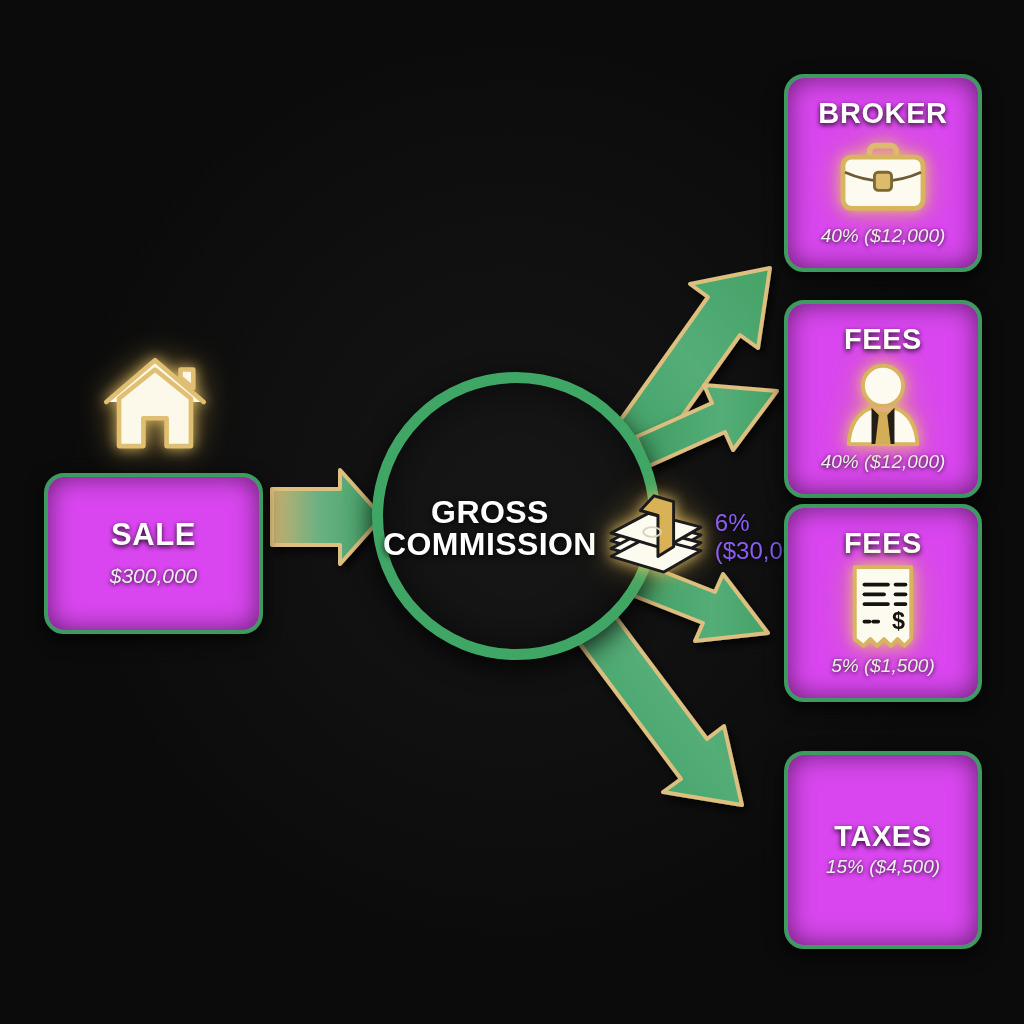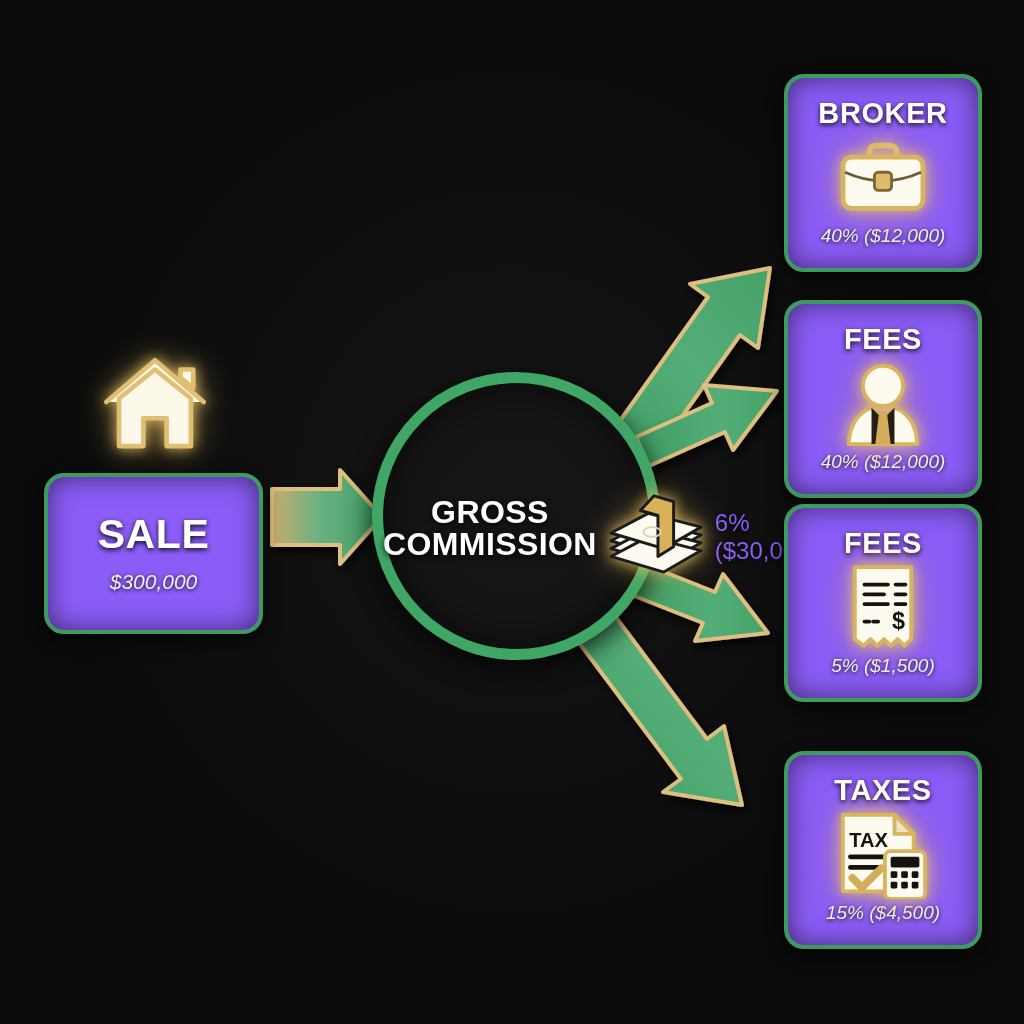--- a/index.html
+++ b/index.html
@@ -11,21 +11,21 @@
   
   .vignette{position:absolute;inset:0;
     background:radial-gradient(ellipse at 50% 48%, rgba(30,30,30,.55) 0%, rgba(10,10,10,0) 62%);
     pointer-events:none;}
 
   
   #arrows{position:absolute;inset:0;width:1024px;height:1024px;}
 
   
   .card{position:absolute;box-sizing:border-box;
-    background:#8b5cf6;
+    background:#d946ef;
     border:4px solid #3d9b60;
     border-radius:20px;
     box-shadow:0 6px 18px rgba(0,0,0,.75), inset 0 0 26px rgba(0,0,0,.55);
     display:flex;flex-direction:column;align-items:center;justify-content:center;}
 
   .card .title{
     color:#ffffff;font-weight:bold;letter-spacing:.6px;
     text-shadow:0 2px 5px rgba(0,0,0,.9);
     text-align:center;line-height:1.02;}
   .card .value{
@@ -37,21 +37,21 @@
   .rcard .value{font-size:19px;margin-top:2px;}
   .rcard .ico{height:92px;display:flex;align-items:center;justify-content:center;}
 
   #card-broker{top:74px;}
   #card-agent {top:300px;}
   #card-fees  {top:504px;}
   #card-taxes {top:751px;}
 
   
   #card-sale{left:44px;top:473px;width:219px;height:161px;padding:6px 8px;}
-  #card-sale .title{font-size:41px;line-height:1.03;}
+  #card-sale .title{font-size:31px;line-height:1.03;}
   #card-sale .value{font-size:21px;margin-top:14px;}
 
   
   #house-icon{position:absolute;left:96px;top:344px;width:118px;height:116px;}
 
   
   #hub{position:absolute;left:372px;top:372px;width:288px;height:288px;
       box-sizing:border-box;border-radius:50%;
       background:#151515;
       border:11px solid #3fa665;
@@ -191,38 +191,16 @@
           <path d="M18 62 H32" stroke-dasharray="5 4"></path>
         </g>
         <text x="53" y="70" font-family="'Liberation Sans',sans-serif" font-size="24" font-weight="bold" fill="#15130e" text-anchor="middle">$</text>
       </svg>
     </div>
     <div class="value">5% ($1,500)</div>
   </div>
 
   <div class="card rcard" id="card-taxes">
     <div class="title">TAXES</div>
-    <div class="ico">
-      <svg class="glow-gold" width="96" height="90" viewBox="0 0 100 94" xmlns="http://www.w3.org/2000/svg">
-        <path d="M8 6 H62 L82 26 V86 H8 Z" fill="#fdfaef" stroke="#d8b45f" stroke-width="4" stroke-linejoin="round"></path>
-        <path d="M62 6 V26 H82 Z" fill="#ece2c6" stroke="#d8b45f" stroke-width="4" stroke-linejoin="round"></path>
-        <text x="35" y="40" font-family="'Liberation Sans',sans-serif" font-size="21" font-weight="bold" fill="#15130e" text-anchor="middle">TAX</text>
-        <g stroke="#15130e" stroke-width="5" stroke-linecap="round">
-          <path d="M16 50 H66"></path>
-            <path d="M16 61 H58"></path>
-        </g>
-        <path d="M18 72 L28 82 L48 62" fill="none" stroke="#d4ad58" stroke-width="8" stroke-linecap="round" stroke-linejoin="round"></path>
-        <rect x="52" y="44" width="42" height="50" rx="6" fill="#fdfaef" stroke="#d8b45f" stroke-width="4"></rect>
-        <rect x="58" y="50" width="30" height="11" rx="2" fill="#15130e"></rect>
-        <g fill="#15130e">
-          <rect x="58" y="65" width="7" height="7" rx="1.5"></rect>
-          <rect x="69" y="65" width="7" height="7" rx="1.5"></rect>
-          <rect x="80" y="65" width="7" height="7" rx="1.5"></rect>
-          <rect x="58" y="76" width="7" height="7" rx="1.5"></rect>
-          <rect x="69" y="76" width="7" height="7" rx="1.5"></rect>
-          <rect x="80" y="76" width="7" height="7" rx="1.5"></rect>
-        </g>
-      </svg>
-    </div>
     <div class="value">15% ($4,500)</div>
   </div>
 
 </div>
 
 </body></html>

